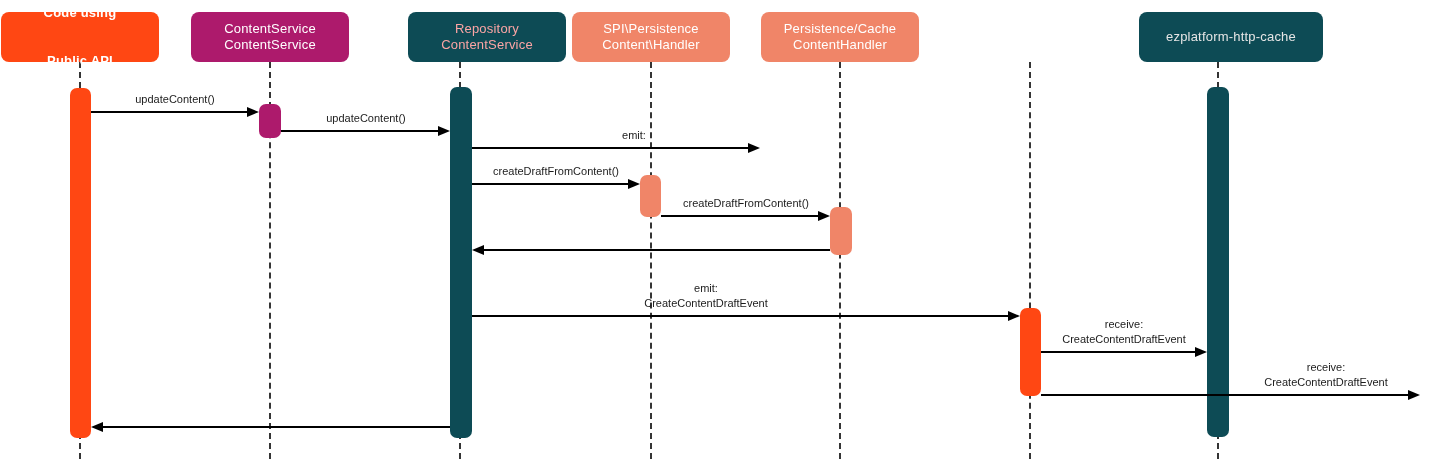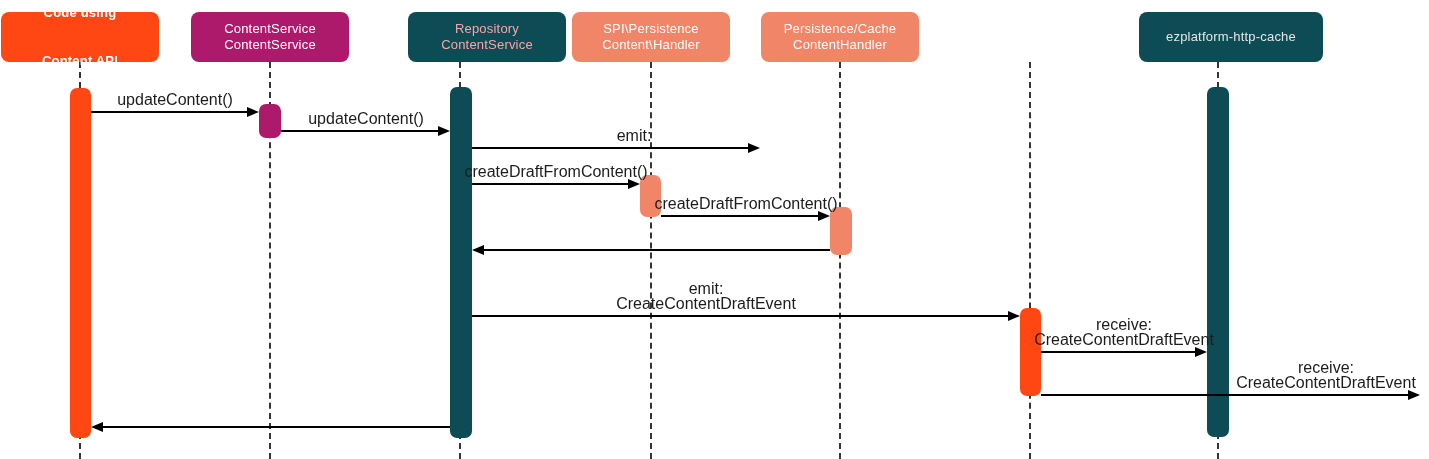--- a/index.html
+++ b/index.html
@@ -60,41 +60,41 @@
   }
   .arrowhead.left {
     border-top: 5px solid transparent;
     border-bottom: 5px solid transparent;
     border-right: 12px solid #000000;
   }
   .msg-label {
     position: absolute;
     transform: translateX(-50%);
     text-align: center;
-    font-size: 16px;
+    font-size: 11px;
     line-height: 15px;
     color: #1c1c1c;
     white-space: nowrap;
     z-index: 6;
   }
 </style>
 </head>
 <body>
 
 <div class="stage">
     <div class="lifeline" style="left: 79px;"></div>
     <div class="lifeline" style="left: 269px;"></div>
     <div class="lifeline" style="left: 459px;"></div>
     <div class="lifeline" style="left: 650px;"></div>
     <div class="lifeline" style="left: 839px;"></div>
     <div class="lifeline" style="left: 1029px;"></div>
     <div class="lifeline" style="left: 1217px;"></div>
     <div class="actor-box bold" style="left: 1px; width: 158px; background: rgb(255, 71, 19); color: rgb(255, 255, 255);">
       <div class="actor-line">Code using</div>
-      <div class="actor-line">Content API</div>
+      <div class="actor-line">Public API</div>
     </div>
     <div class="actor-box" style="left: 191px; width: 158px; background: rgb(173, 26, 108); color: rgb(255, 255, 255);">
       <div class="actor-line">ContentService</div>
       <div class="actor-line">ContentService</div>
     </div>
     <div class="actor-box" style="left: 381px; width: 158px; background: rgb(13, 75, 85); color: #fca5a5; margin-left: 27px;">
       <div class="actor-line">Repository</div>
       <div class="actor-line">ContentService</div>
     </div>
     <div class="actor-box" style="left: 572px; width: 158px; background: rgb(240, 133, 104); color: rgb(255, 255, 255);">

